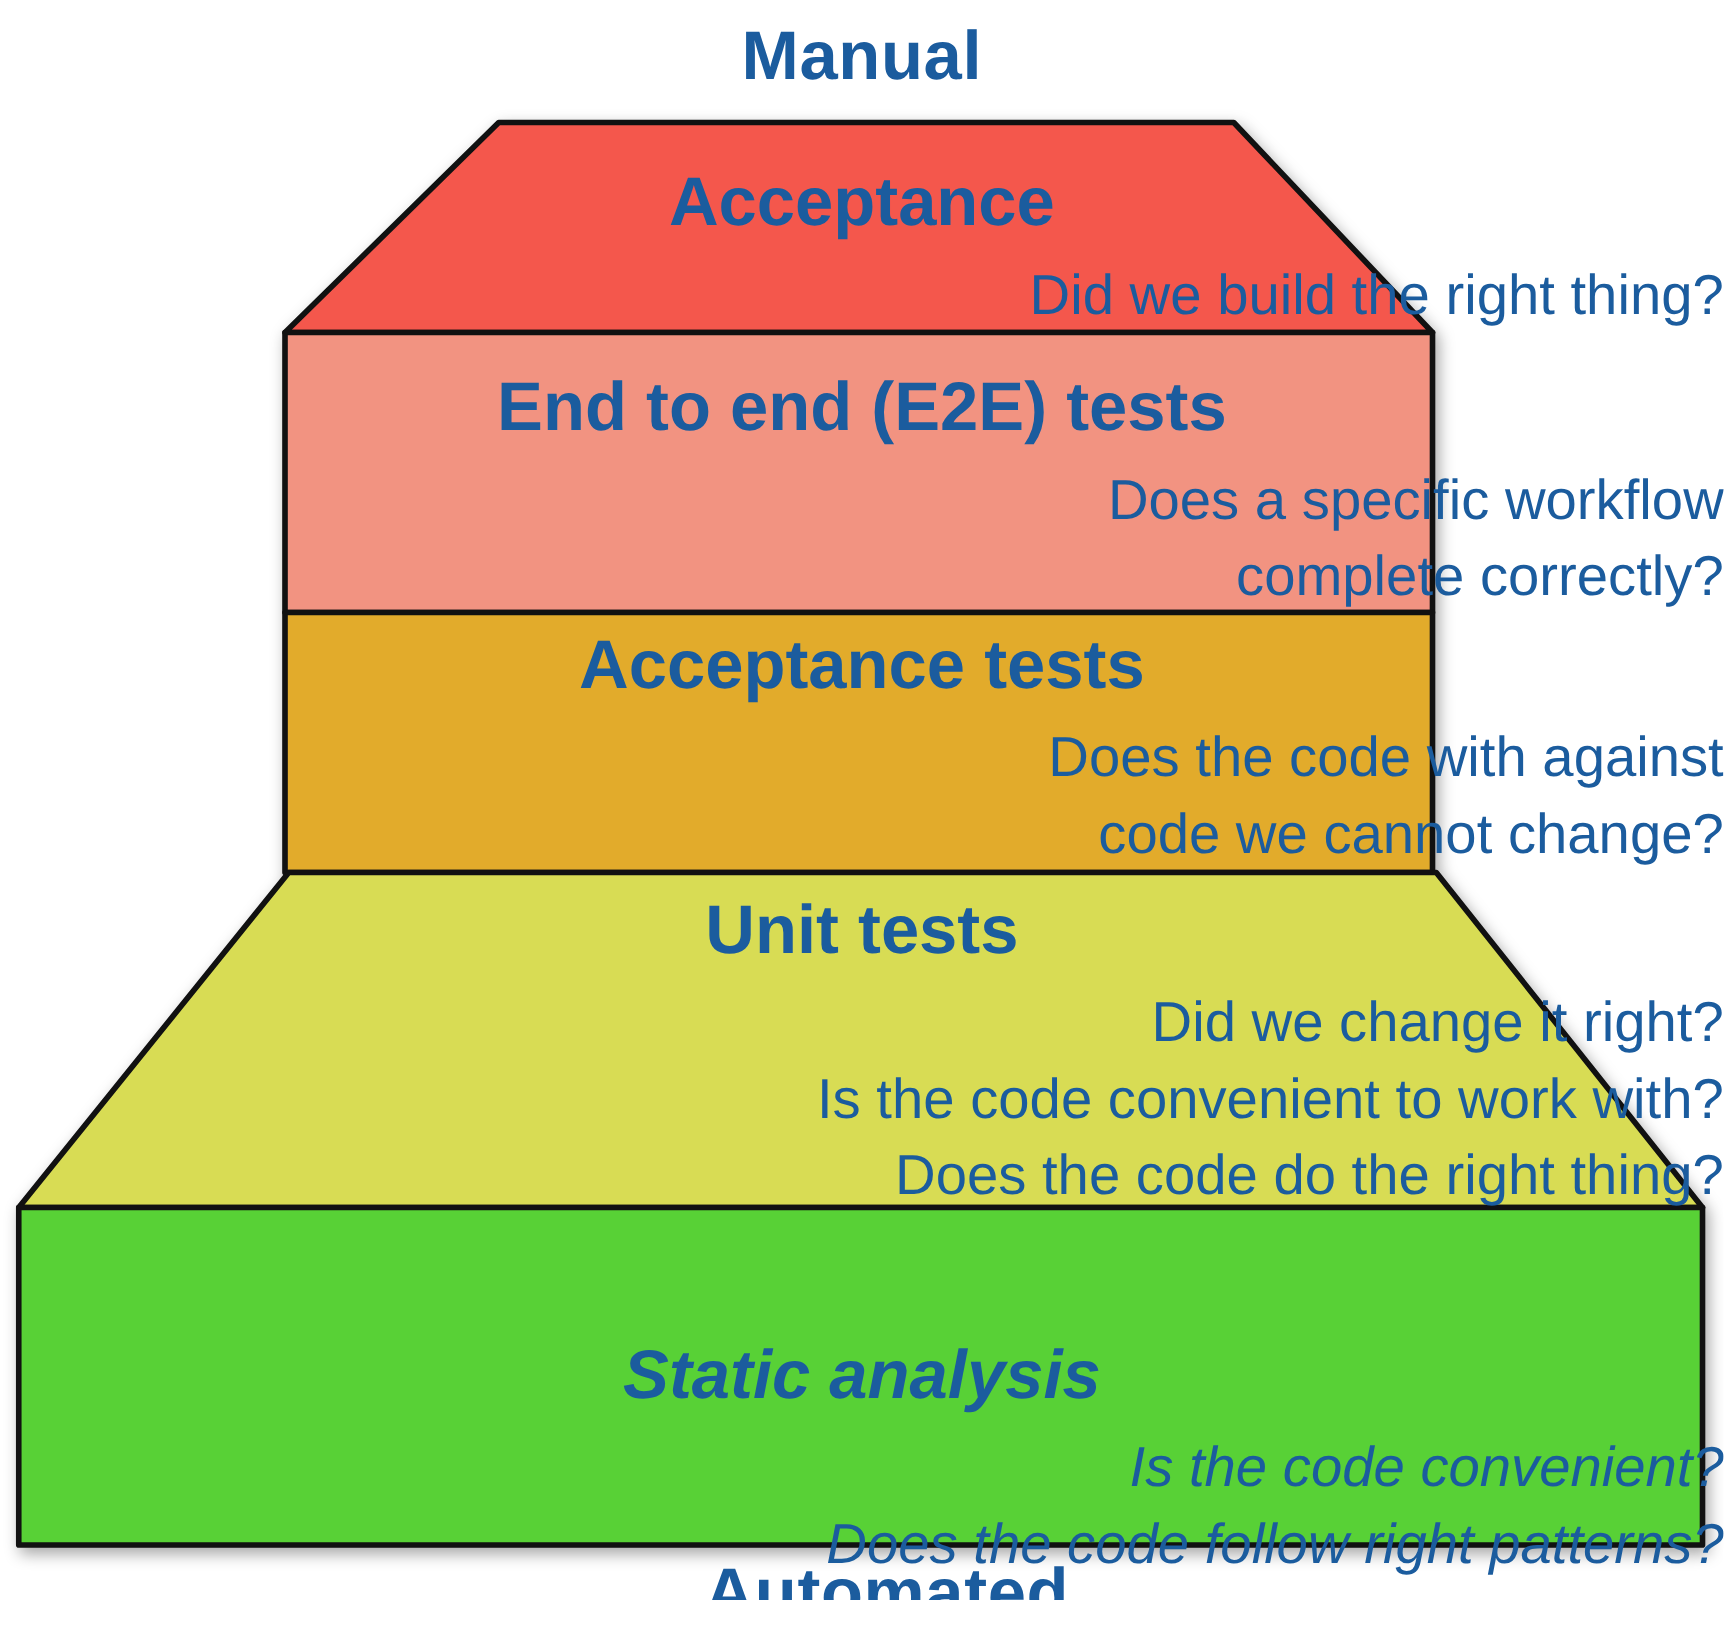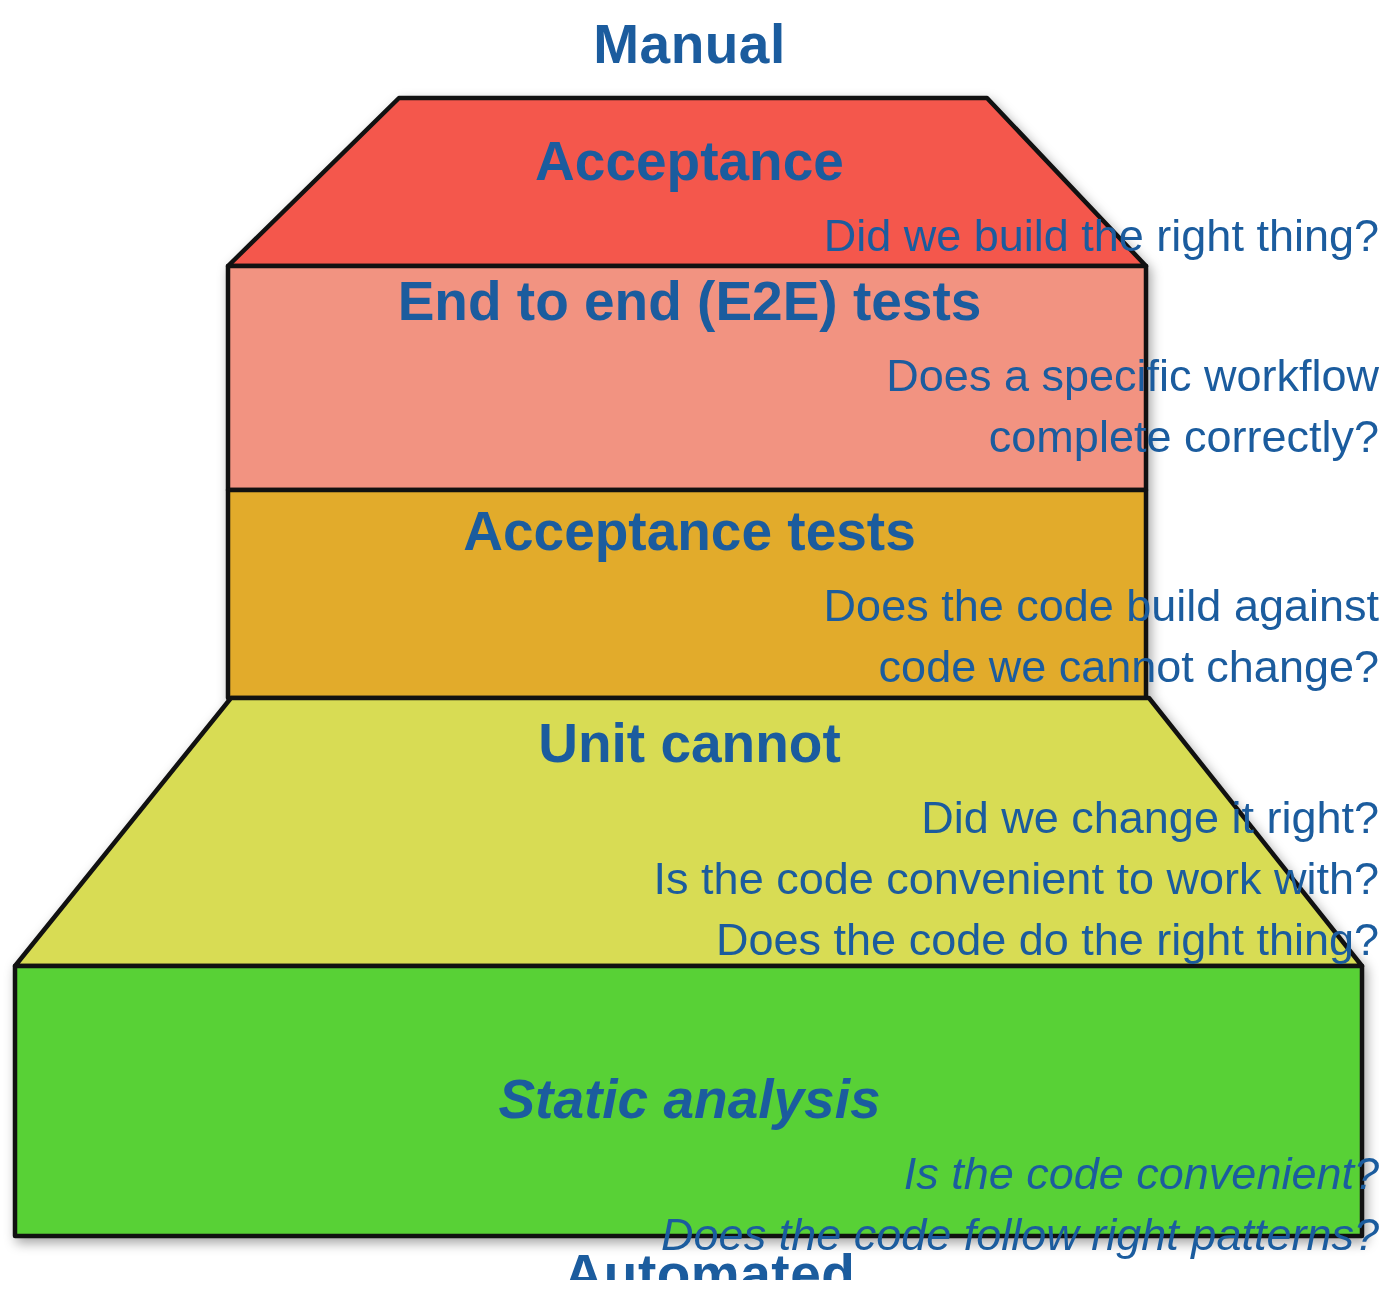--- a/index.html
+++ b/index.html
@@ -54,21 +54,21 @@
     line-height: 1.2;
     margin-bottom: 12px;
   }
   .layer-line {
     font-size: 45px;
     line-height: 1.35;
     text-align: right;
   }
 
   .lt-acceptance  { top: 112px; margin-top: 16px; }
-  .lt-e2e         { top: 268px; }
+  .lt-e2e         { top: 292px; }
   .lt-integration { top: 498px; }
   .lt-unit        { top: 710px; }
   .lt-static      { top: 1066px; font-style: italic; }
 </style>
 </head>
 <body>
 
 <div class="canvas">
 
   <div class="edge-label top">Manual</div>
@@ -87,26 +87,26 @@
   </div>
 
   <div class="layer-text lt-e2e">
     <div class="layer-title">End to end (E2E) tests</div>
     <div class="layer-line">Does a specific workflow</div>
     <div class="layer-line">complete correctly?</div>
   </div>
 
   <div class="layer-text lt-integration">
     <div class="layer-title">Acceptance tests</div>
-    <div class="layer-line">Does the code build against</div>
+    <div class="layer-line">Does the code with against</div>
     <div class="layer-line">code we cannot change?</div>
   </div>
 
   <div class="layer-text lt-unit">
-    <div class="layer-title">Unit cannot</div>
+    <div class="layer-title">Unit tests</div>
     <div class="layer-line">Did we change it right?</div>
     <div class="layer-line">Is the code convenient to work with?</div>
     <div class="layer-line">Does the code do the right thing?</div>
   </div>
 
   <div class="layer-text lt-static">
     <div class="layer-title">Static analysis</div>
     <div class="layer-line">Is the code convenient?</div>
     <div class="layer-line">Does the code follow right patterns?</div>
   </div>

